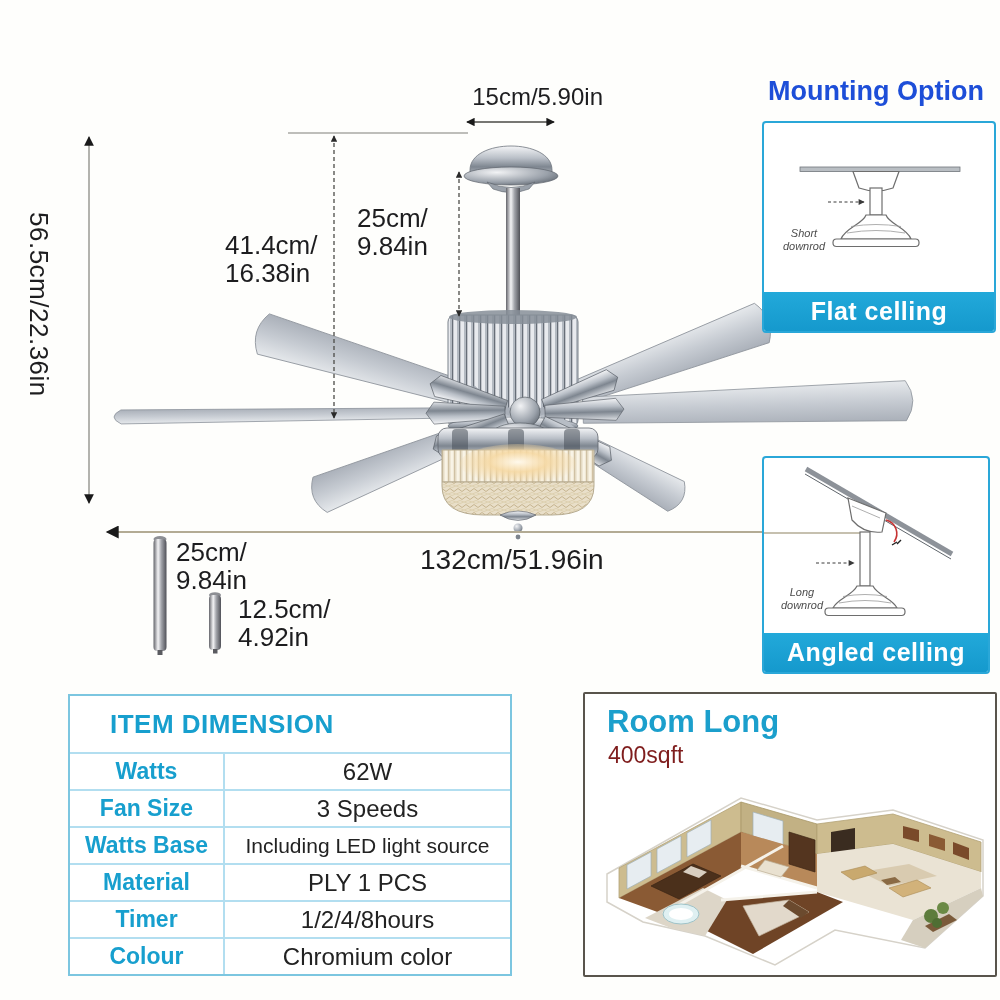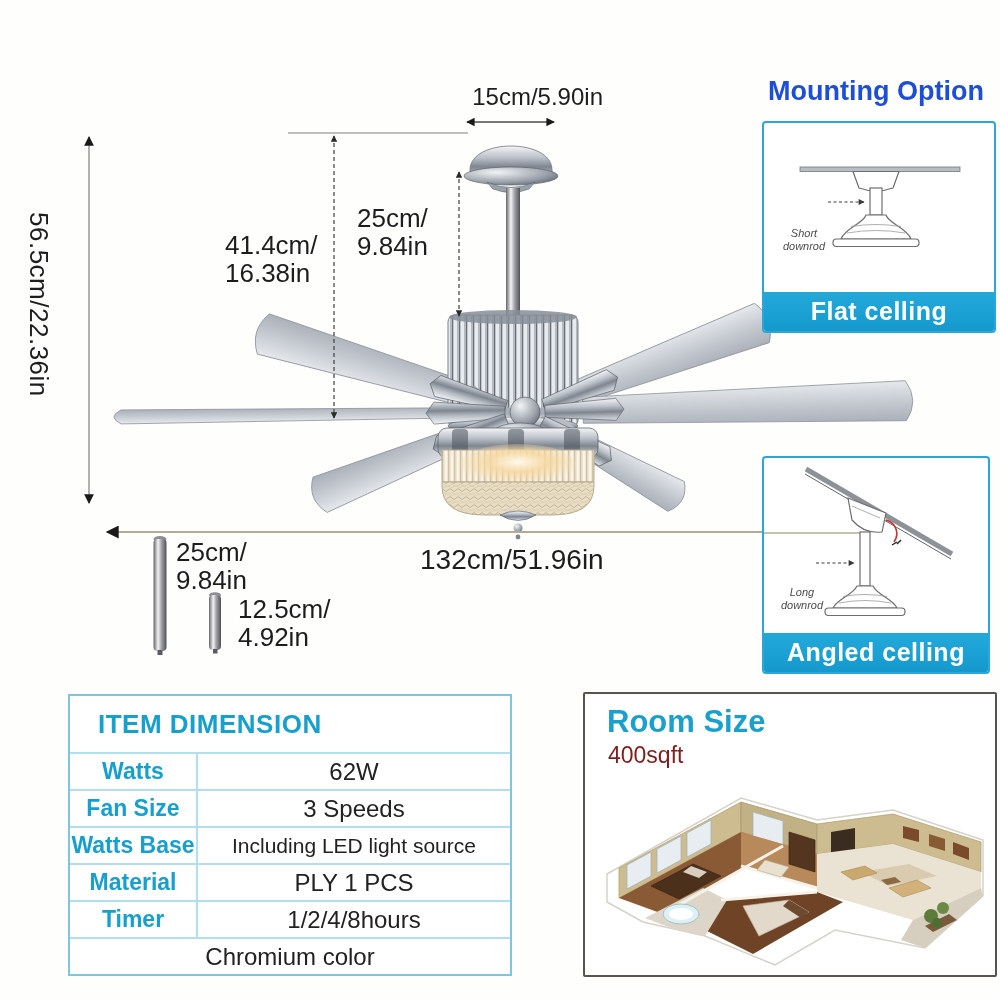--- a/index.html
+++ b/index.html
@@ -34,24 +34,24 @@
                    display:flex; align-items:center; justify-content:center;
                    font-size:25px; font-weight:600; letter-spacing:.5px; border-radius:0 0 2px 2px; }
   .mbox .annot { position:absolute; font-size:11px; font-style:italic; color:#4c4c4c;
                  line-height:1.2; text-align:center; white-space:pre-line;margin-top:40px; }
   .mbox-flat .annot   { left:14px; top:64px; width:52px; }
   .mbox-angled .annot { left:8px;  top:88px; width:60px; }
 
   
   .spec { position:absolute; left:68px; top:694px; width:444px; height:282px;
           border:2px solid #7cc6e0; background:#fff; display:flex; flex-direction:column; }
-  .spec-head { height:56px; display:flex; align-items:center; padding-left:28px;
+  .spec-head { height:56px; display:flex; align-items:center; padding-left:40px;
                color:#179fce; font-size:26px; font-weight:bold; letter-spacing:.5px; }
   .spec-row { flex:1; display:flex; border-top:2px solid #b2def0; }
-  .spec-row .k { width:128px; display:flex; align-items:center; justify-content:center;
+  .spec-row .k { width:155px; display:flex; align-items:center; justify-content:center;
                  color:#179fce; font-size:23px; font-weight:bold; border-right:2px solid #b2def0; }
   .spec-row .v { flex:1; display:flex; align-items:center; justify-content:center;
                  color:#222; font-size:24px; }
   .spec-row.small .v { font-size:21px; }
 
   
   .room { position:absolute; left:583px; top:692px; width:414px; height:285px;
           background:#fff; border:2px solid #59544c; border-radius:2px; }
   .room-title { position:absolute; left:22px; top:10px; color:#1b9fcc; font-size:31px; font-weight:bold; }
   .room-size  { position:absolute; left:23px; top:48px; color:#7f1d1d; font-size:23px; }
@@ -280,26 +280,27 @@
     </div>
     <div class="spec-row">
       <div class="k">Material</div>
       <div class="v">PLY 1 PCS</div>
     </div>
     <div class="spec-row">
       <div class="k">Timer</div>
       <div class="v">1/2/4/8hours</div>
     </div>
     <div class="spec-row">
+      <div class="k">Colour</div>
       <div class="v">Chromium color</div>
     </div>
   </div>
 
   <div class="room">
-    <div class="room-title">Room Size</div>
+    <div class="room-title">Room Long</div>
     <div class="room-size">400sqft</div>
     <svg width="394" height="200" viewBox="0 0 394 200">
 
       <path d="M14,106 L148,30 L224,52 L300,42 L390,72 L390,128 L332,180 L242,162 L182,197 L112,168 L50,154 L14,134 Z" fill="#ffffff" stroke="#d6d2c9" stroke-width="1.5"></path>
 
       <polygon points="26,100 148,34 148,64 26,130" fill="#cdbc8f" stroke="#b3a276" stroke-width="0.8"></polygon>
       <polygon points="34,97 58,84 58,108 34,121" fill="#e7edf1" stroke="#9fb0b8" stroke-width="0.7"></polygon>
       <polygon points="64,81 88,68 88,92 64,105" fill="#e7edf1" stroke="#9fb0b8" stroke-width="0.7"></polygon>
       <polygon points="94,65 118,52 118,76 94,89" fill="#e7edf1" stroke="#9fb0b8" stroke-width="0.7"></polygon>
       <polygon points="148,34 224,56 224,86 148,64" fill="#c2b184" stroke="#a89868" stroke-width="0.8"></polygon>

